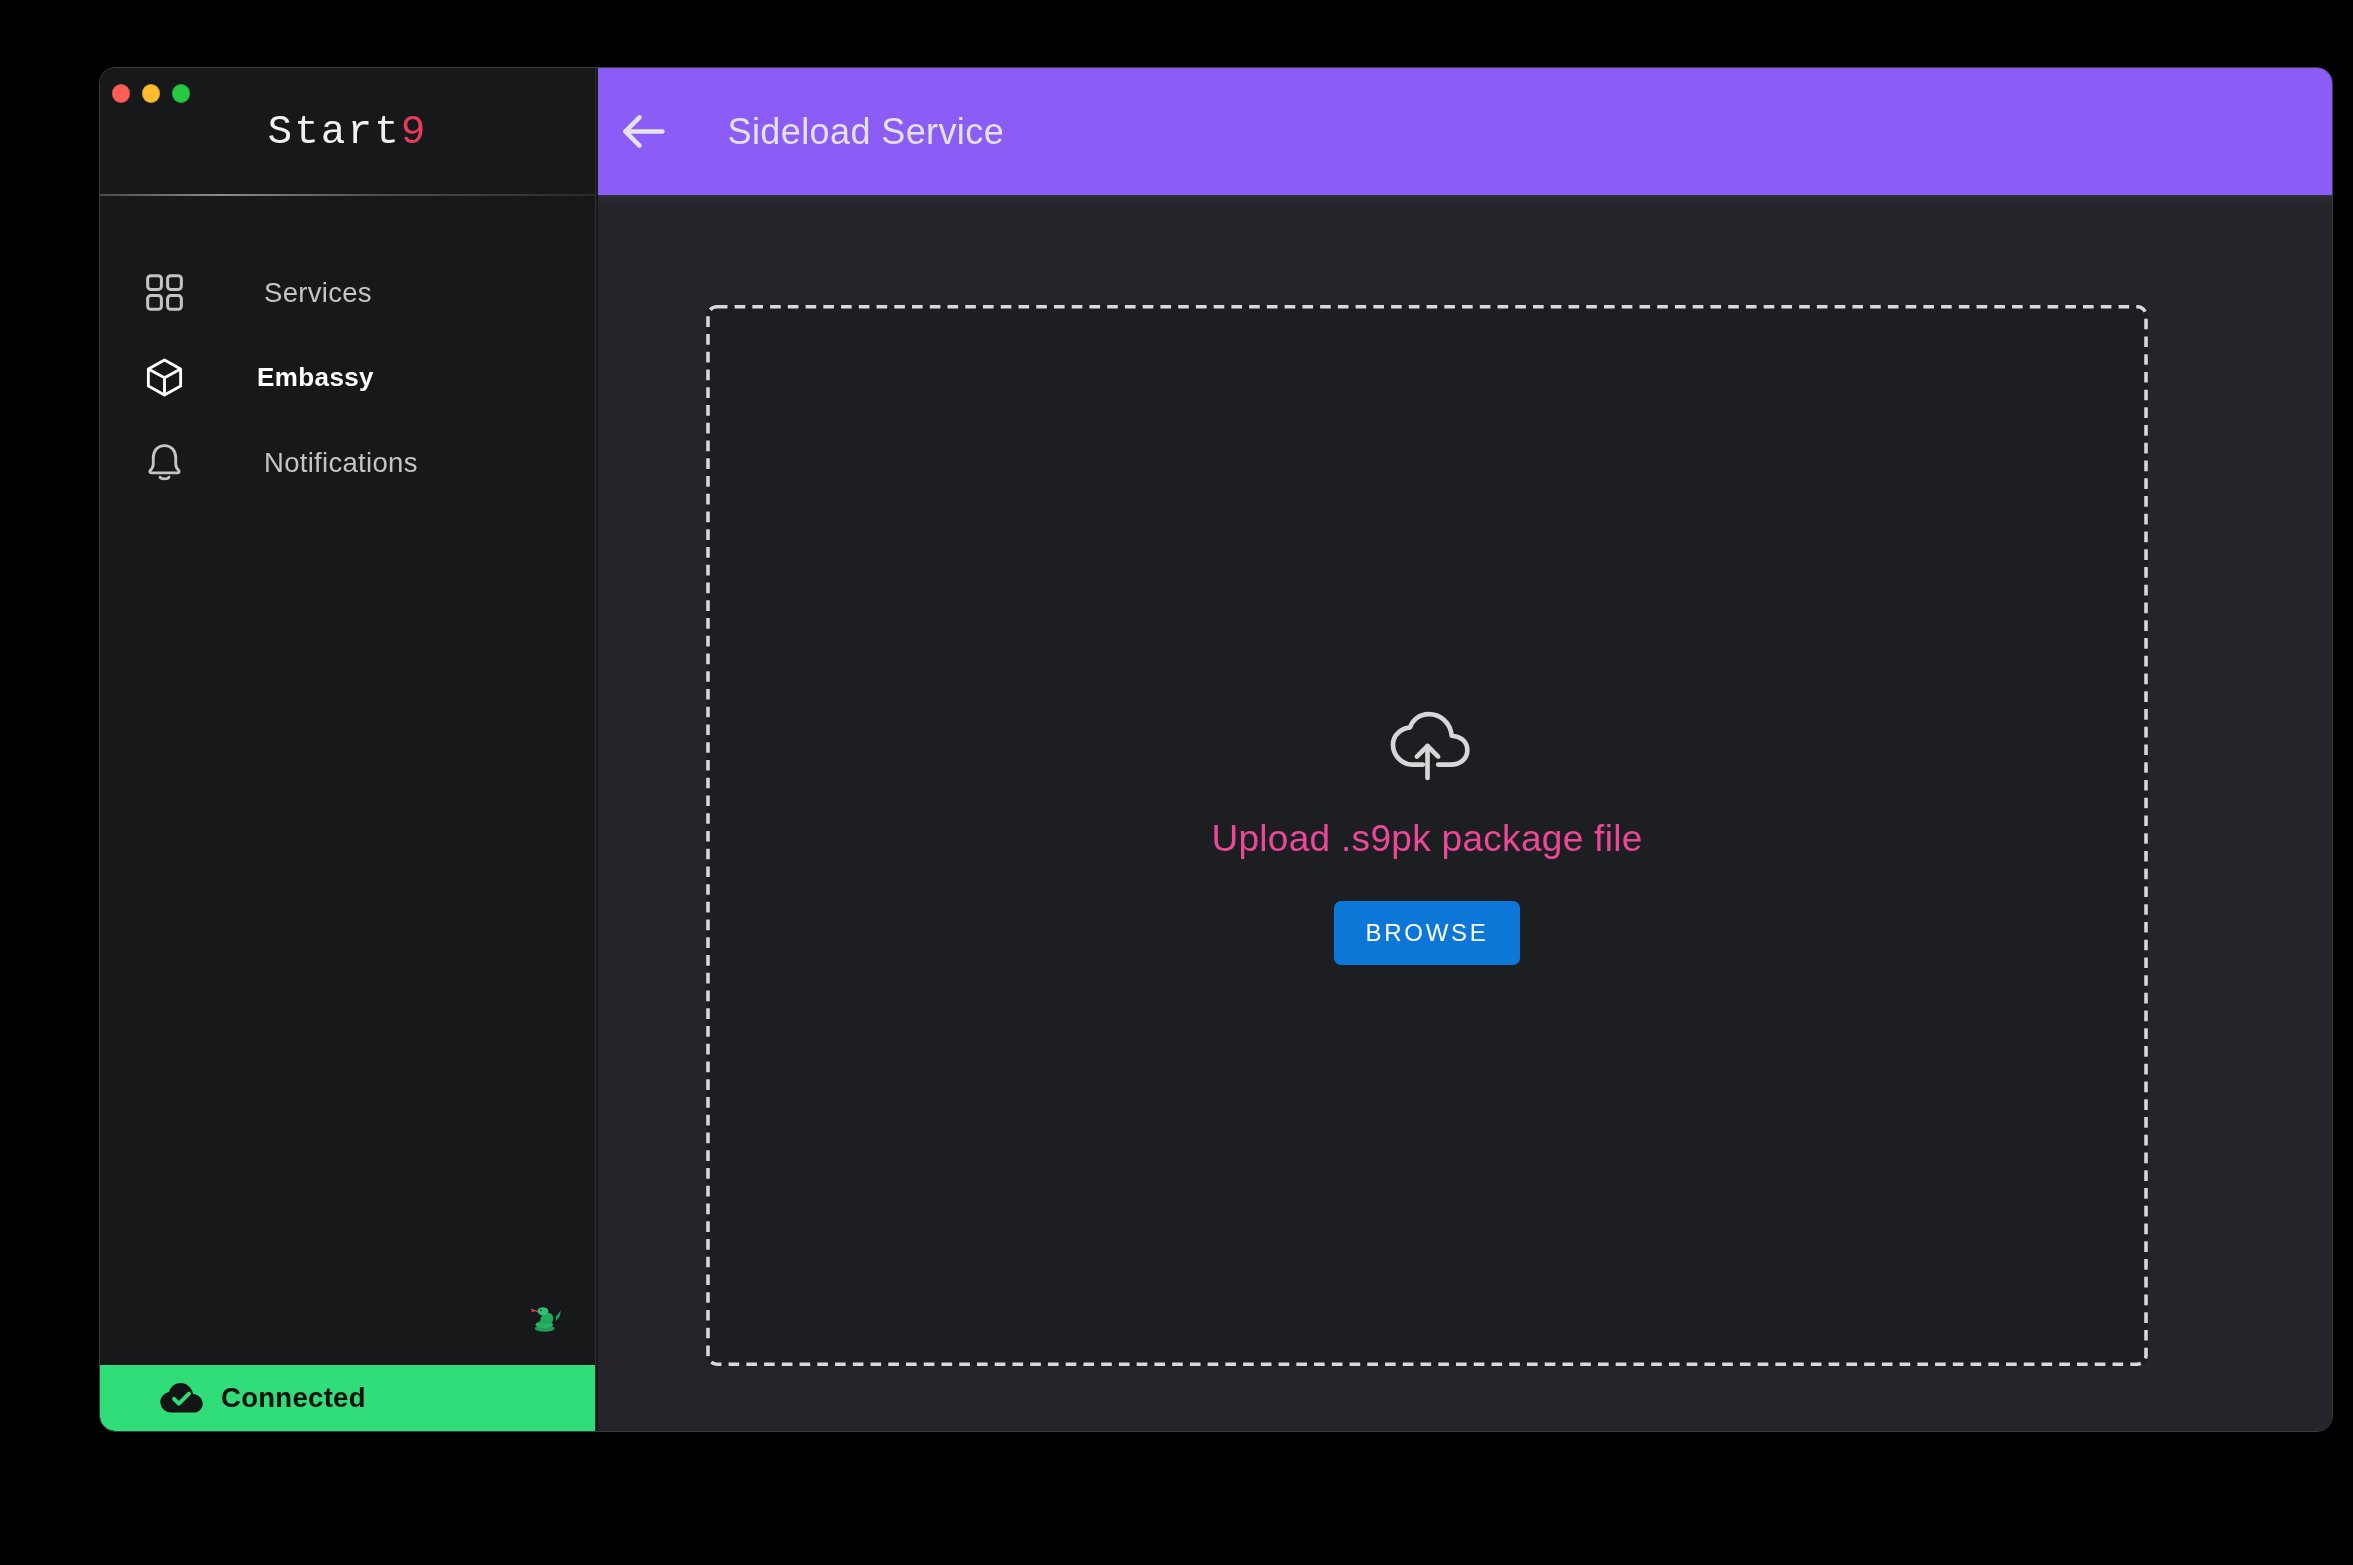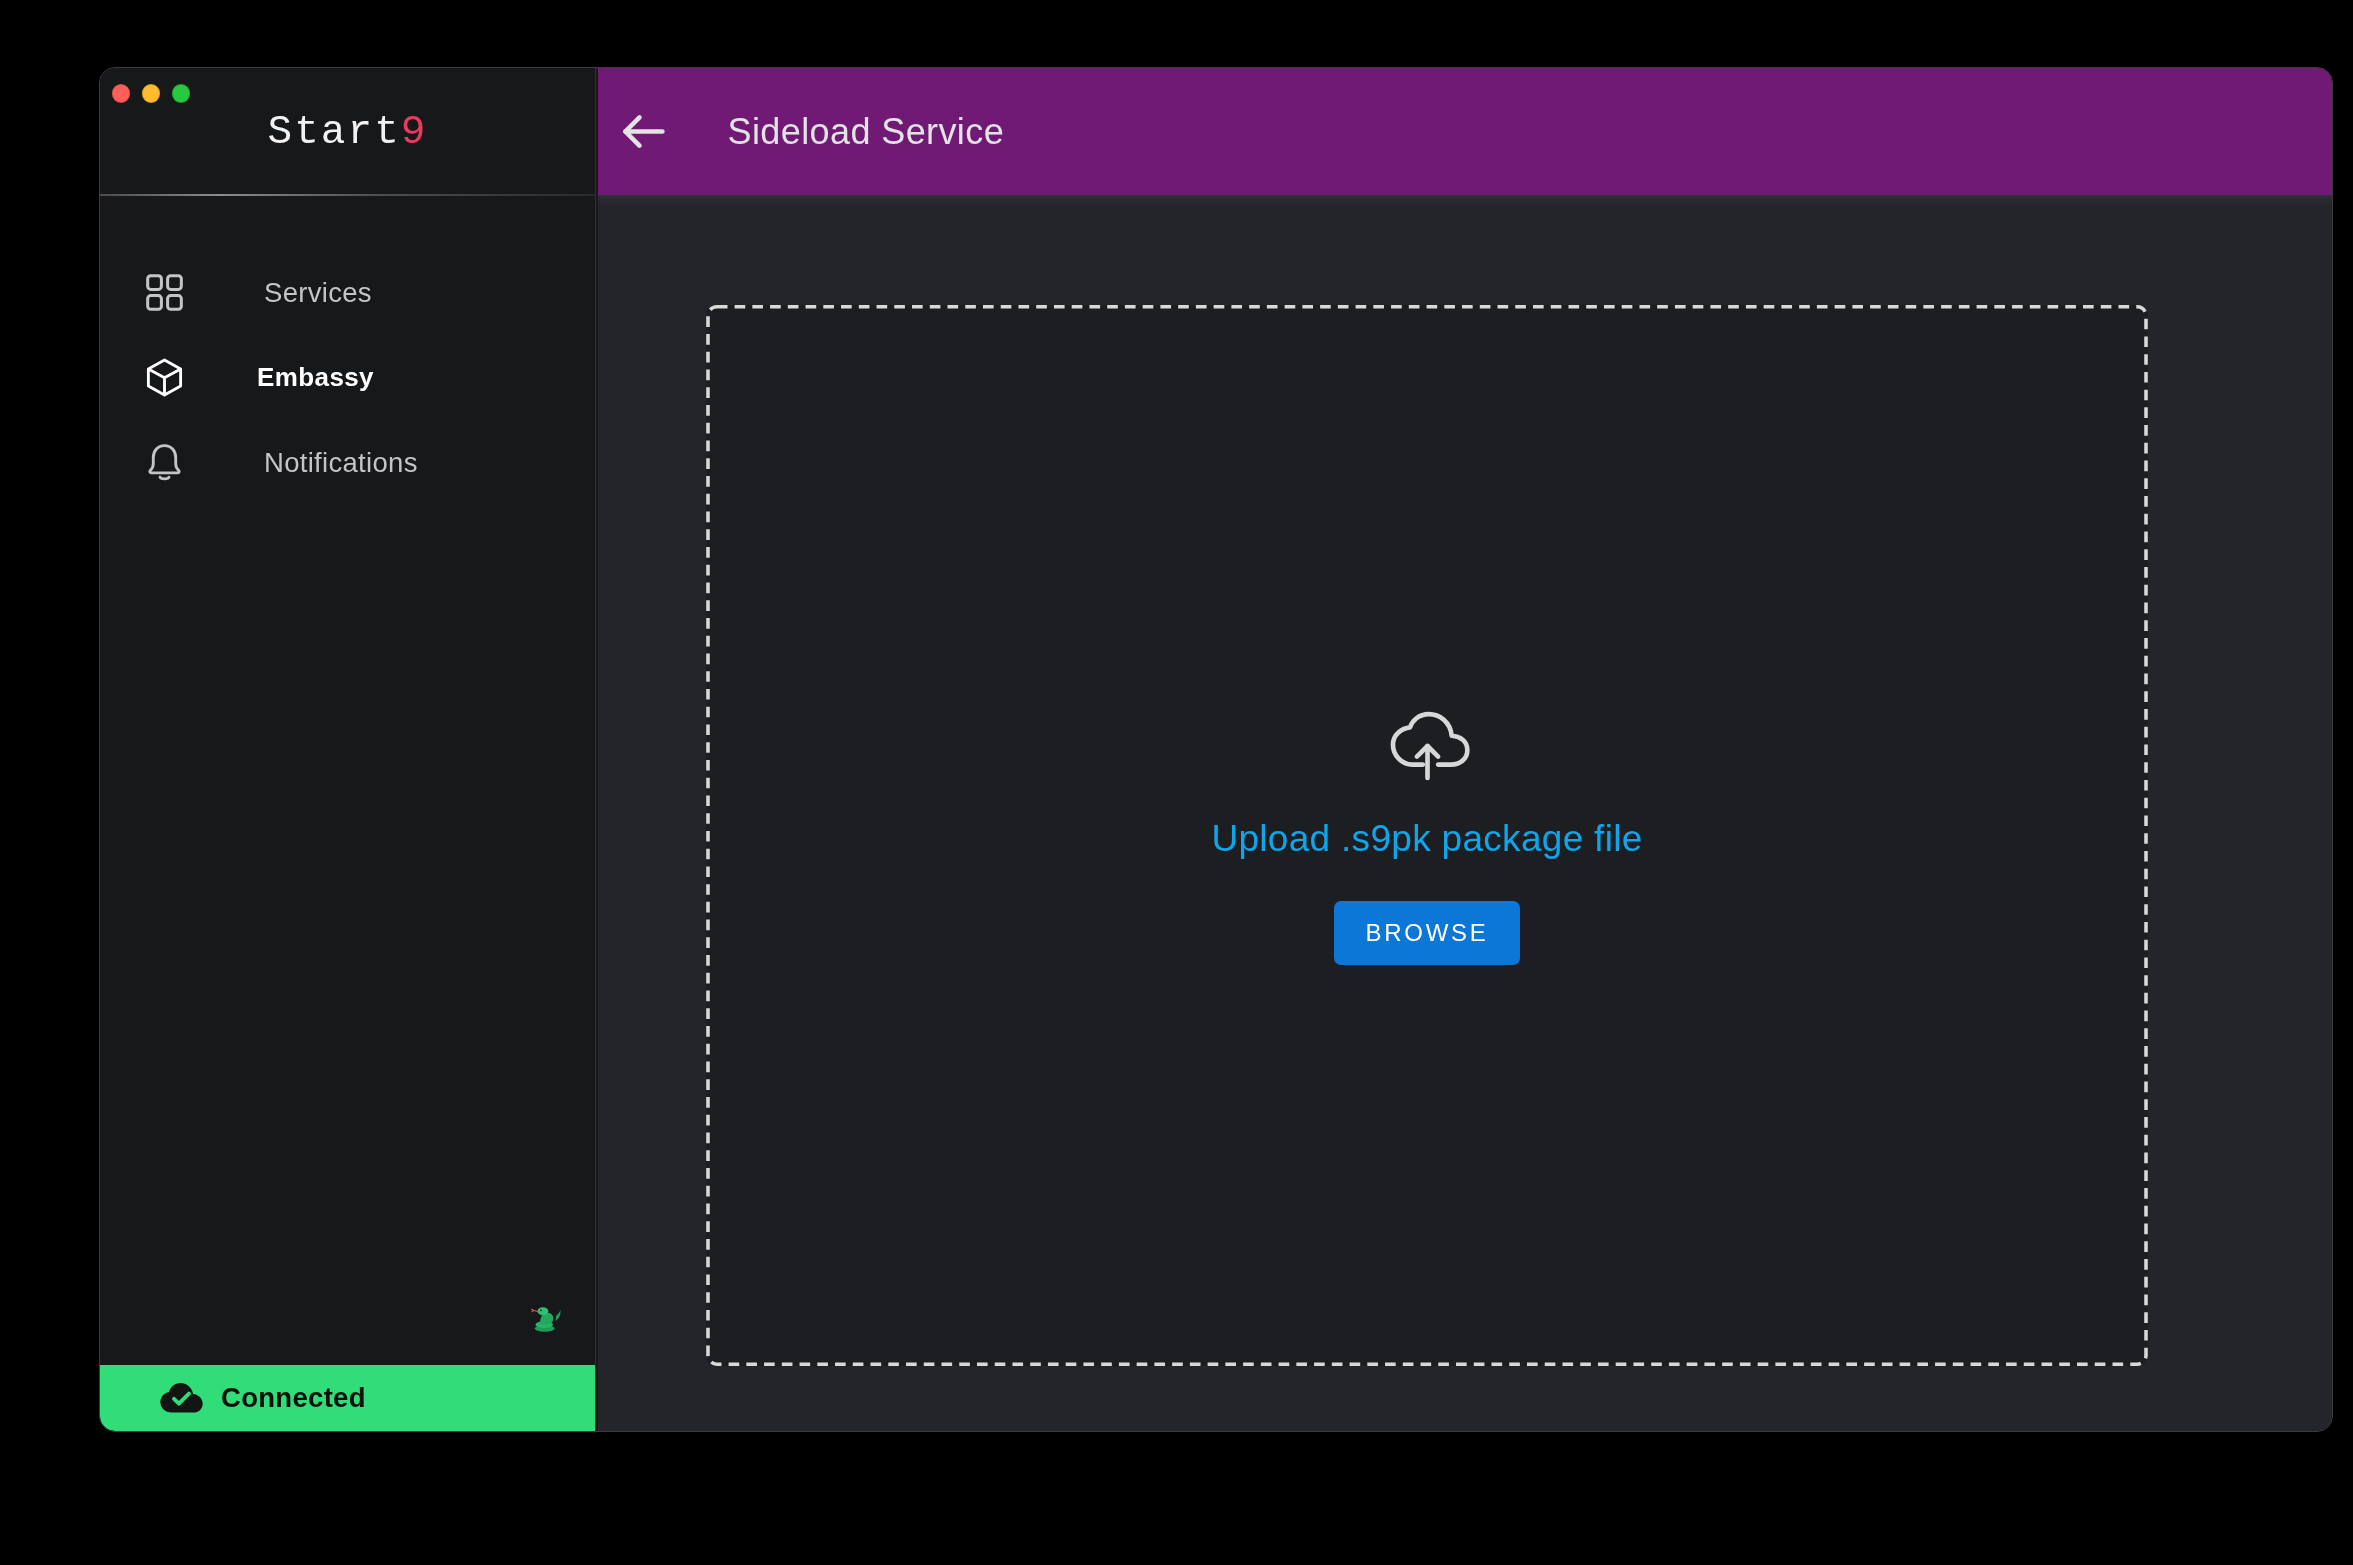--- a/index.html
+++ b/index.html
@@ -34,36 +34,36 @@
            display:flex; align-items:center; justify-content:center; }
 
   .snake { position:absolute; left:429px; top:1236px; width:34px; height:28px; }
 
   .status-bar { position:absolute; left:0; bottom:0; width:100%; height:66px; background:#31dd78;
                 border-bottom-left-radius:15px; display:flex; align-items:center; padding-left:60px; }
   .status-bar .status-label { margin-left:18px; font-size:27.5px; font-weight:700; color:#0c100d; letter-spacing:0.3px; }
 
   
   .main { position:absolute; left:498px; top:0; right:0; bottom:0; }
-  .main-header { height:127px; background:#701a75; display:flex; align-items:center; }
+  .main-header { height:127px; background:#8b5cf6; display:flex; align-items:center; }
   .back-btn { margin-left:19.5px; width:51px; height:51px; display:flex; align-items:center;
               justify-content:center; cursor:pointer; }
   .page-title { margin-left:59px; font-size:36px; color:#e2e3e5; letter-spacing:0.4px; font-weight:400; }
 
   .content { position:absolute; top:127px; left:0; right:0; bottom:0; background:#24252a;
              border-top:0.9px solid #30323a; }
   .content::before { content:''; position:absolute; top:0; left:0; right:0; height:9px;
              background:linear-gradient(#2c2e36, rgba(44,46,54,0)); pointer-events:none; }
 
   .dropzone { position:absolute; left:108px; top:109px; width:1442px; height:1061px;
               background:#1d1e21; border-radius:9px; }
   .dropzone svg.dash { position:absolute; left:0; top:0; }
   .drop-inner { position:absolute; inset:0; display:flex; flex-direction:column;
                 align-items:center; justify-content:center; }
-  .upload-prompt { margin-top:32px; font-size:37px; color:#0ea5e9; letter-spacing:0.3px; }
+  .upload-prompt { margin-top:32px; font-size:37px; color:#ec4899; letter-spacing:0.3px; }
   .browse-btn { margin-top:41px; height:64px; padding:0 32px; background:#0d77d8; border:none;
                 border-radius:7px; color:#fff; font-family:"Liberation Sans", sans-serif;
                 font-size:24px; letter-spacing:2.7px; cursor:pointer; display:flex; align-items:center; }
 </style>
 </head>
 <body>
 
 <div class="window">
 
   <div class="sidebar">

